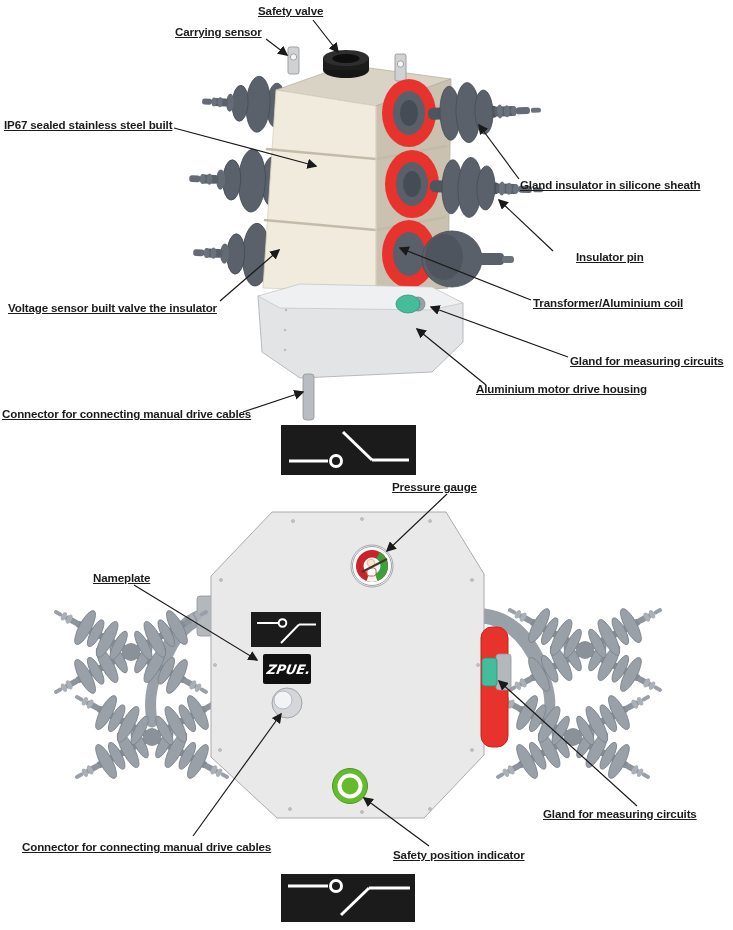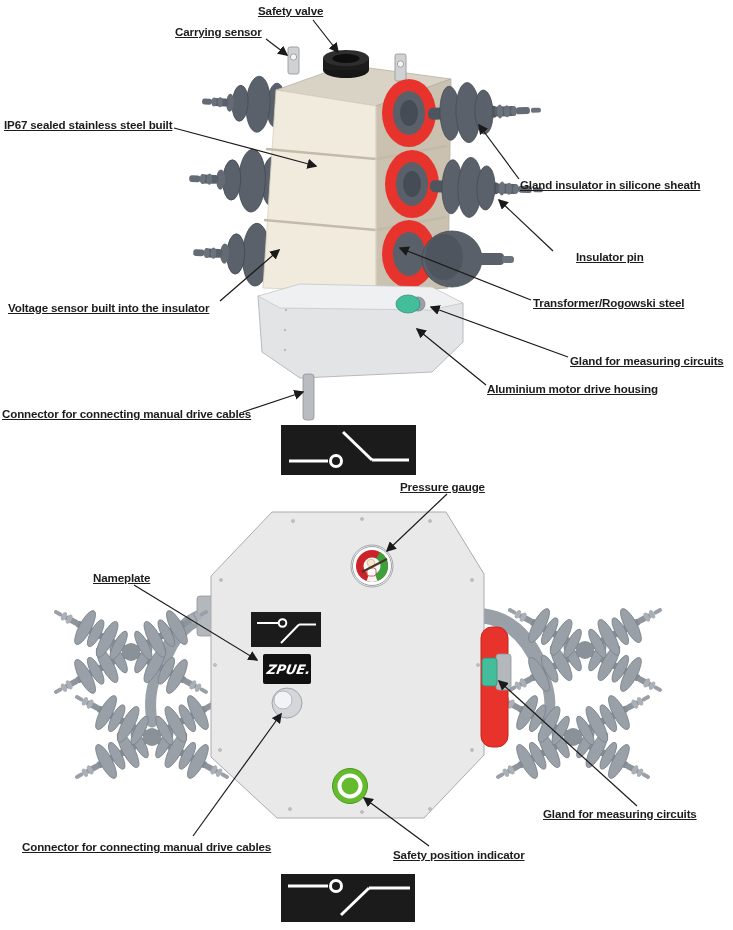--- a/index.html
+++ b/index.html
@@ -277,24 +277,24 @@
     <line x1="193" y1="836" x2="281" y2="714" marker-end="url(#ah)"></line>
     <line x1="429" y1="846" x2="364" y2="798" marker-end="url(#ah)"></line>
   </g>
 </svg>
 
 <div class="lbl" style="left:258px;top:5px">Safety valve</div>
 <div class="lbl" style="left:175px;top:26px">Carrying sensor</div>
 <div class="lbl" style="left:4px;top:119px">IP67 sealed stainless steel built</div>
 <div class="lbl" style="left:520px;top:179px">Gland insulator in silicone sheath</div>
 <div class="lbl" style="left:576px;top:251px">Insulator pin</div>
-<div class="lbl" style="left:533px;top:297px">Transformer/Rogowski steel</div>
+<div class="lbl" style="left:533px;top:297px">Transformer/Aluminium coil</div>
 <div class="lbl" style="left:570px;top:355px">Gland for measuring circuits</div>
-<div class="lbl" style="left:487px;top:383px">Aluminium motor drive housing</div>
-<div class="lbl" style="left:8px;top:302px">Voltage sensor built into the insulator</div>
+<div class="lbl" style="left:476px;top:383px">Aluminium motor drive housing</div>
+<div class="lbl" style="left:8px;top:302px">Voltage sensor built valve the insulator</div>
 <div class="lbl" style="left:2px;top:408px">Connector for connecting manual drive cables</div>
-<div class="lbl" style="left:400px;top:481px">Pressure gauge</div>
+<div class="lbl" style="left:392px;top:481px">Pressure gauge</div>
 <div class="lbl" style="left:93px;top:572px">Nameplate</div>
 <div class="lbl" style="left:543px;top:808px">Gland for measuring circuits</div>
 <div class="lbl" style="left:22px;top:841px">Connector for connecting manual drive cables</div>
 <div class="lbl" style="left:393px;top:849px">Safety position indicator</div>
 
 </div>
 
 </body></html>

